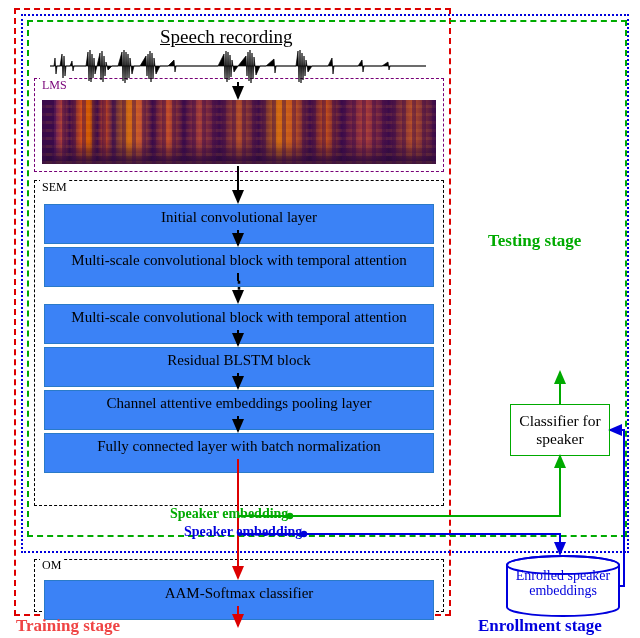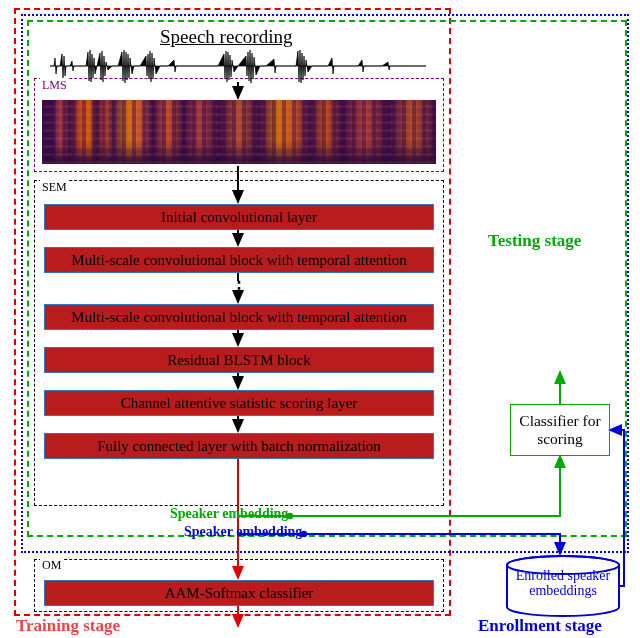--- a/index.html
+++ b/index.html
@@ -31,21 +31,21 @@
     #c94a1a 10%, #d05a00 12%, #3a0a4a 14%, #c04020 16%, #4a1a4a 18%,
     #d06a10 22%, #c05030 25%, #3a0a4a 28%, #c04a2a 32%, #3a0a4a 36%,
     #a03a3a 40%, #3a0a4a 45%, #b04a2a 50%, #3a0a4a 55%, #d06a10 60%,
     #c05020 64%, #3a0a4a 68%, #c04a1a 72%, #3a0a4a 76%, #a83a3a 82%,
     #3a0a4a 88%, #b04a2a 94%, #3a0a4a 100%);
     position: absolute;
   }
   .spectrogram::before { content:""; position:absolute; inset:0; background: linear-gradient(0deg, #2a0a3a 0%, transparent 35%, transparent 100%); }
   .spectrogram::after { content:""; position:absolute; inset:0; background: repeating-linear-gradient(90deg, rgba(58,10,74,.45) 0 4px, transparent 4px 10px), repeating-linear-gradient(0deg, rgba(255,150,40,.12) 0 3px, transparent 3px 8px); }
 
-  .layer-block { position: absolute; left: 44px; width: 390px; height: 26px; border: 1.7px solid #2a7ac8; background: #b91c1c; text-align: center; font-size: 15px; line-height: 24px; }
+  .layer-block { position: absolute; left: 44px; width: 390px; height: 40px; border: 1.7px solid #2a7ac8; background: #3b82f6; text-align: center; font-size: 15px; line-height: 24px; }
 
   .vdots { position: absolute; left: 230px; font-size: 18px; font-weight: bold; letter-spacing: -1px; }
 
   .stage-caption { position: absolute; font-size: 17px; font-weight: bold; }
 
   .emb-label { position: absolute; font-size: 14px; font-weight: bold; }
 
   .right-block { position: absolute; border: 1.8px solid; text-align: center; font-size: 15.5px; padding: 4px 2px; line-height: 1.15; display:flex; align-items:center; justify-content:center; }
   .classifier-block { border-color:#0a0; color:#000; left: 510px; top: 404px; width: 100px; height: 52px; }
   .output-label { position:absolute; left:478px; top:318px; width:150px; font-size:15.5px; text-align:center; line-height:1.15; }
@@ -90,21 +90,21 @@
     </svg>
   </div>
 
   <div class="spectrogram"></div>
 
   <div class="layer-block" style="top:204px;">Initial convolutional layer</div>
   <div class="layer-block" style="top:247px;">Multi-scale convolutional block with temporal attention</div>
   <span class="vdots" style="top:277px;">⋮</span>
   <div class="layer-block" style="top:304px;">Multi-scale convolutional block with temporal attention</div>
   <div class="layer-block" style="top:347px;">Residual BLSTM block</div>
-  <div class="layer-block" style="top:390px;">Channel attentive statistic scoring layer</div>
+  <div class="layer-block" style="top:390px;">Channel attentive embeddings pooling layer</div>
   <div class="layer-block" style="top:433px;">Fully connected layer with batch normalization</div>
 
   <div class="layer-block" style="top:580px;">AAM-Softmax classifier</div>
 
   <svg style="position:absolute; left:0; top:0; width:640px; height:638px; pointer-events:none;">
     <defs>
       <marker id="ah-red" markerWidth="8" markerHeight="8" refX="6" refY="3" orient="auto">
           <path d="M0,0 L7,3 L0,6 Z" fill="#d00"></path>
         </marker>
       <marker id="ah-black" markerWidth="8" markerHeight="8" refX="6" refY="3" orient="auto">
@@ -148,21 +148,21 @@
 
     <circle cx="304" cy="534" r="3.2" fill="#00d"></circle>
     <polyline points="238,534 560,534 560,554" fill="none" stroke="#00d" stroke-width="2" marker-end="url(#ah-blue)"></polyline>
 
     <polyline points="616,586 624,586 624,430 610,430" fill="none" stroke="#00d" stroke-width="2" marker-end="url(#ah-blue)"></polyline>
   </svg>
 
   <span class="emb-label" style="left:170px; top:506px; color:#0a0;">Speaker embedding</span>
   <span class="emb-label" style="left:184px; top:524px; color:#00d;">Speaker embedding</span>
 
-  <div class="right-block classifier-block">Classifier for scoring</div>
+  <div class="right-block classifier-block">Classifier for speaker</div>
 
   <div class="db-wrap">
     <svg class="db-svg" viewBox="0 0 118 62">
       <ellipse cx="59" cy="10" rx="56" ry="9" fill="#fff" stroke="#00d" stroke-width="2"></ellipse>
       <path d="M3,10 L3,52 A56,9 0 0 0 115,52 L115,10" fill="#fff" stroke="#00d" stroke-width="2"></path>
       <ellipse cx="59" cy="10" rx="56" ry="9" fill="none" stroke="#00d" stroke-width="2"></ellipse>
     </svg>
     <div class="db-text">Enrolled speaker embeddings</div>
   </div>
 

